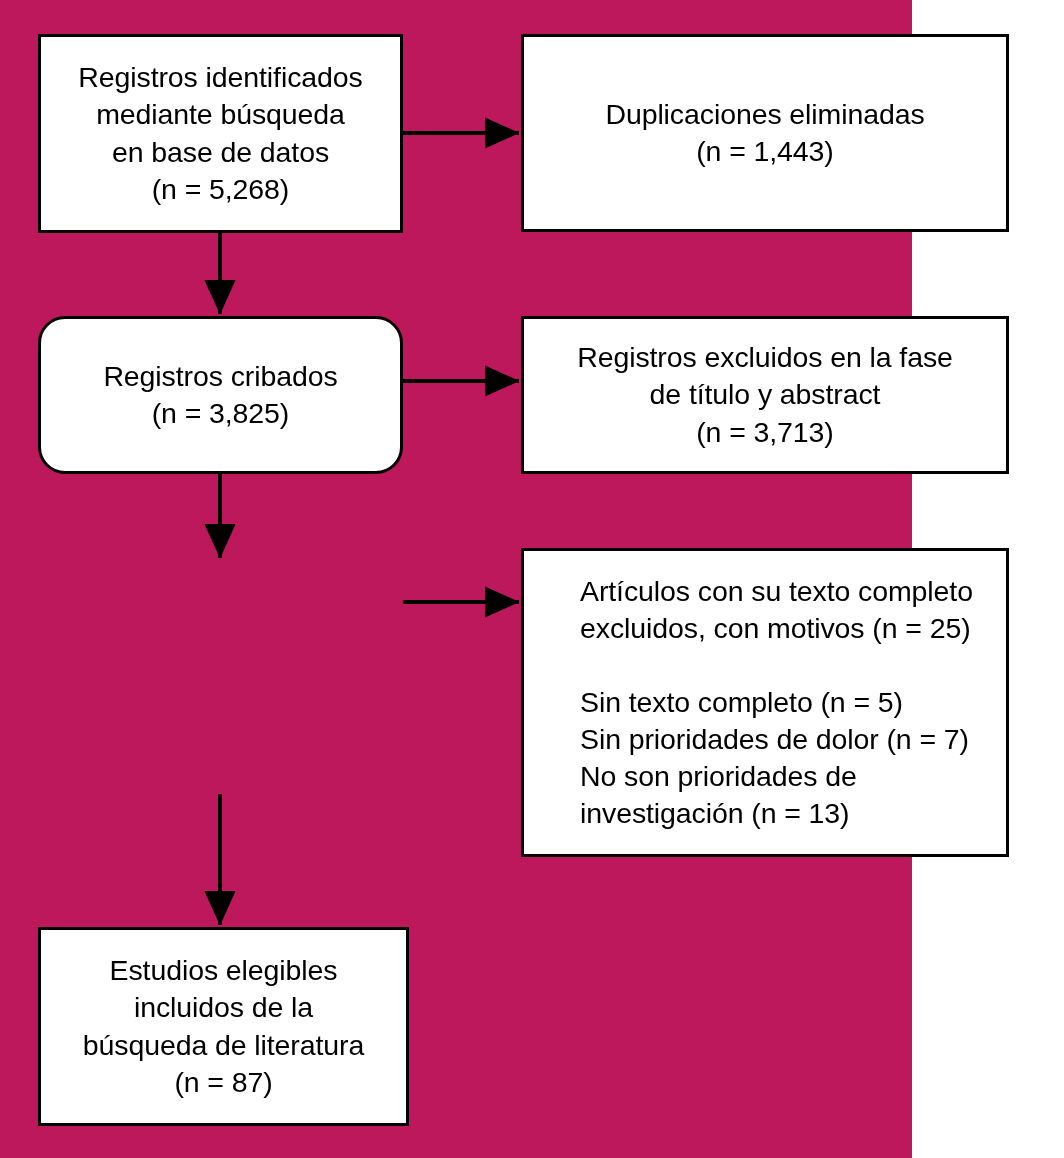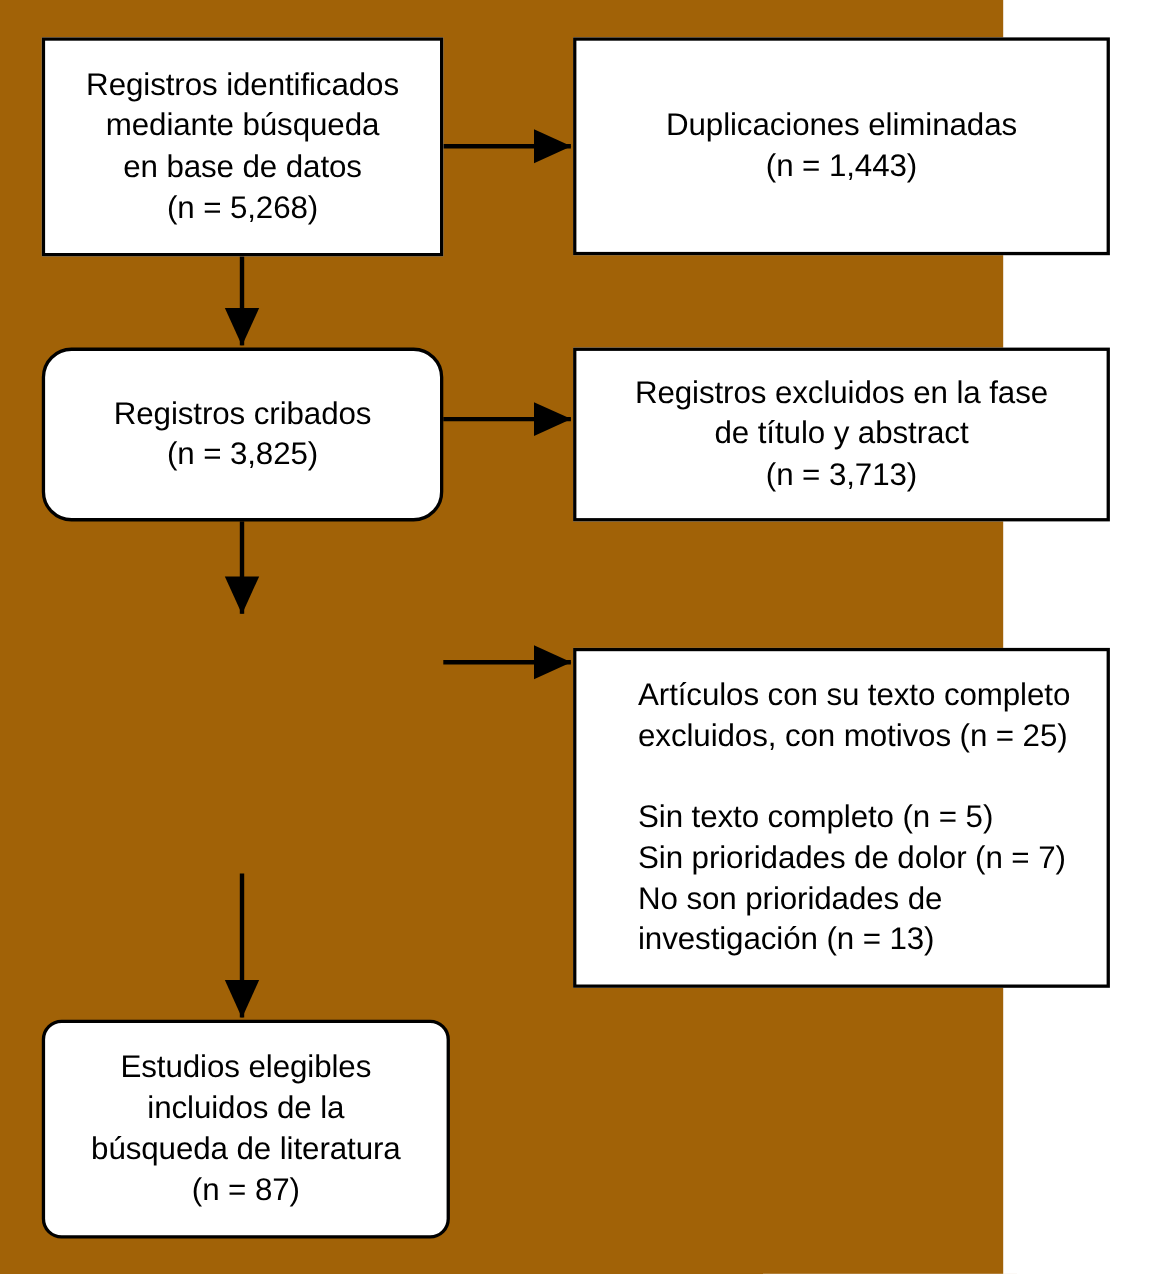--- a/index.html
+++ b/index.html
@@ -11,21 +11,21 @@
     width: 1064px;
     height: 1158px;
     font-family: "Liberation Sans", sans-serif;
     color: #000000;
     overflow: hidden;
   }
   #diagram {
     position: relative;
     width: 912px;
     height: 1158px;
-    background: #a16207;
+    background: #be185d;
   }
   #edges {
     position: absolute;
     left: 0;
     top: 0;
     width: 1064px;
     height: 1158px;
     pointer-events: none;
   }
   .node {
@@ -51,23 +51,23 @@
     padding-left: 16px;
   }
   
   #node-identified   { left: 38px;  top: 34px;  width: 365px; height: 199px; }
   #node-duplicates   { left: 521px; top: 34px;  width: 488px; height: 198px; }
   
   #node-screened     { left: 38px;  top: 316px; width: 365px; height: 158px; border-radius: 27px; }
   #node-excluded-ta  { left: 521px; top: 316px; width: 488px; height: 158px; }
   
   #node-fulltext     { left: 38px;  top: 560px; width: 365px; height: 234px; }
-  #node-excluded-ft  { left: 521px; top: 589px; width: 488px; height: 309px; padding-left: 40px; }
+  #node-excluded-ft  { left: 521px; top: 548px; width: 488px; height: 309px; padding-left: 40px; }
   
-  #node-included     { left: 38px;  top: 927px; width: 371px; height: 199px; border-radius: 18px; }
+  #node-included     { left: 38px;  top: 927px; width: 371px; height: 199px; }
 </style>
 </head>
 <body>
 
 <div id="diagram">
 
   <svg id="edges" width="1064" height="1158" viewBox="0 0 1064 1158">
     <defs>
       <marker id="arrowhead" markerWidth="9" markerHeight="9" refX="8.5" refY="4.5" orient="auto" markerUnits="strokeWidth">
         <path d="M0,0.6 L8.6,4.5 L0,8.4 z" fill="#000000"></path>

